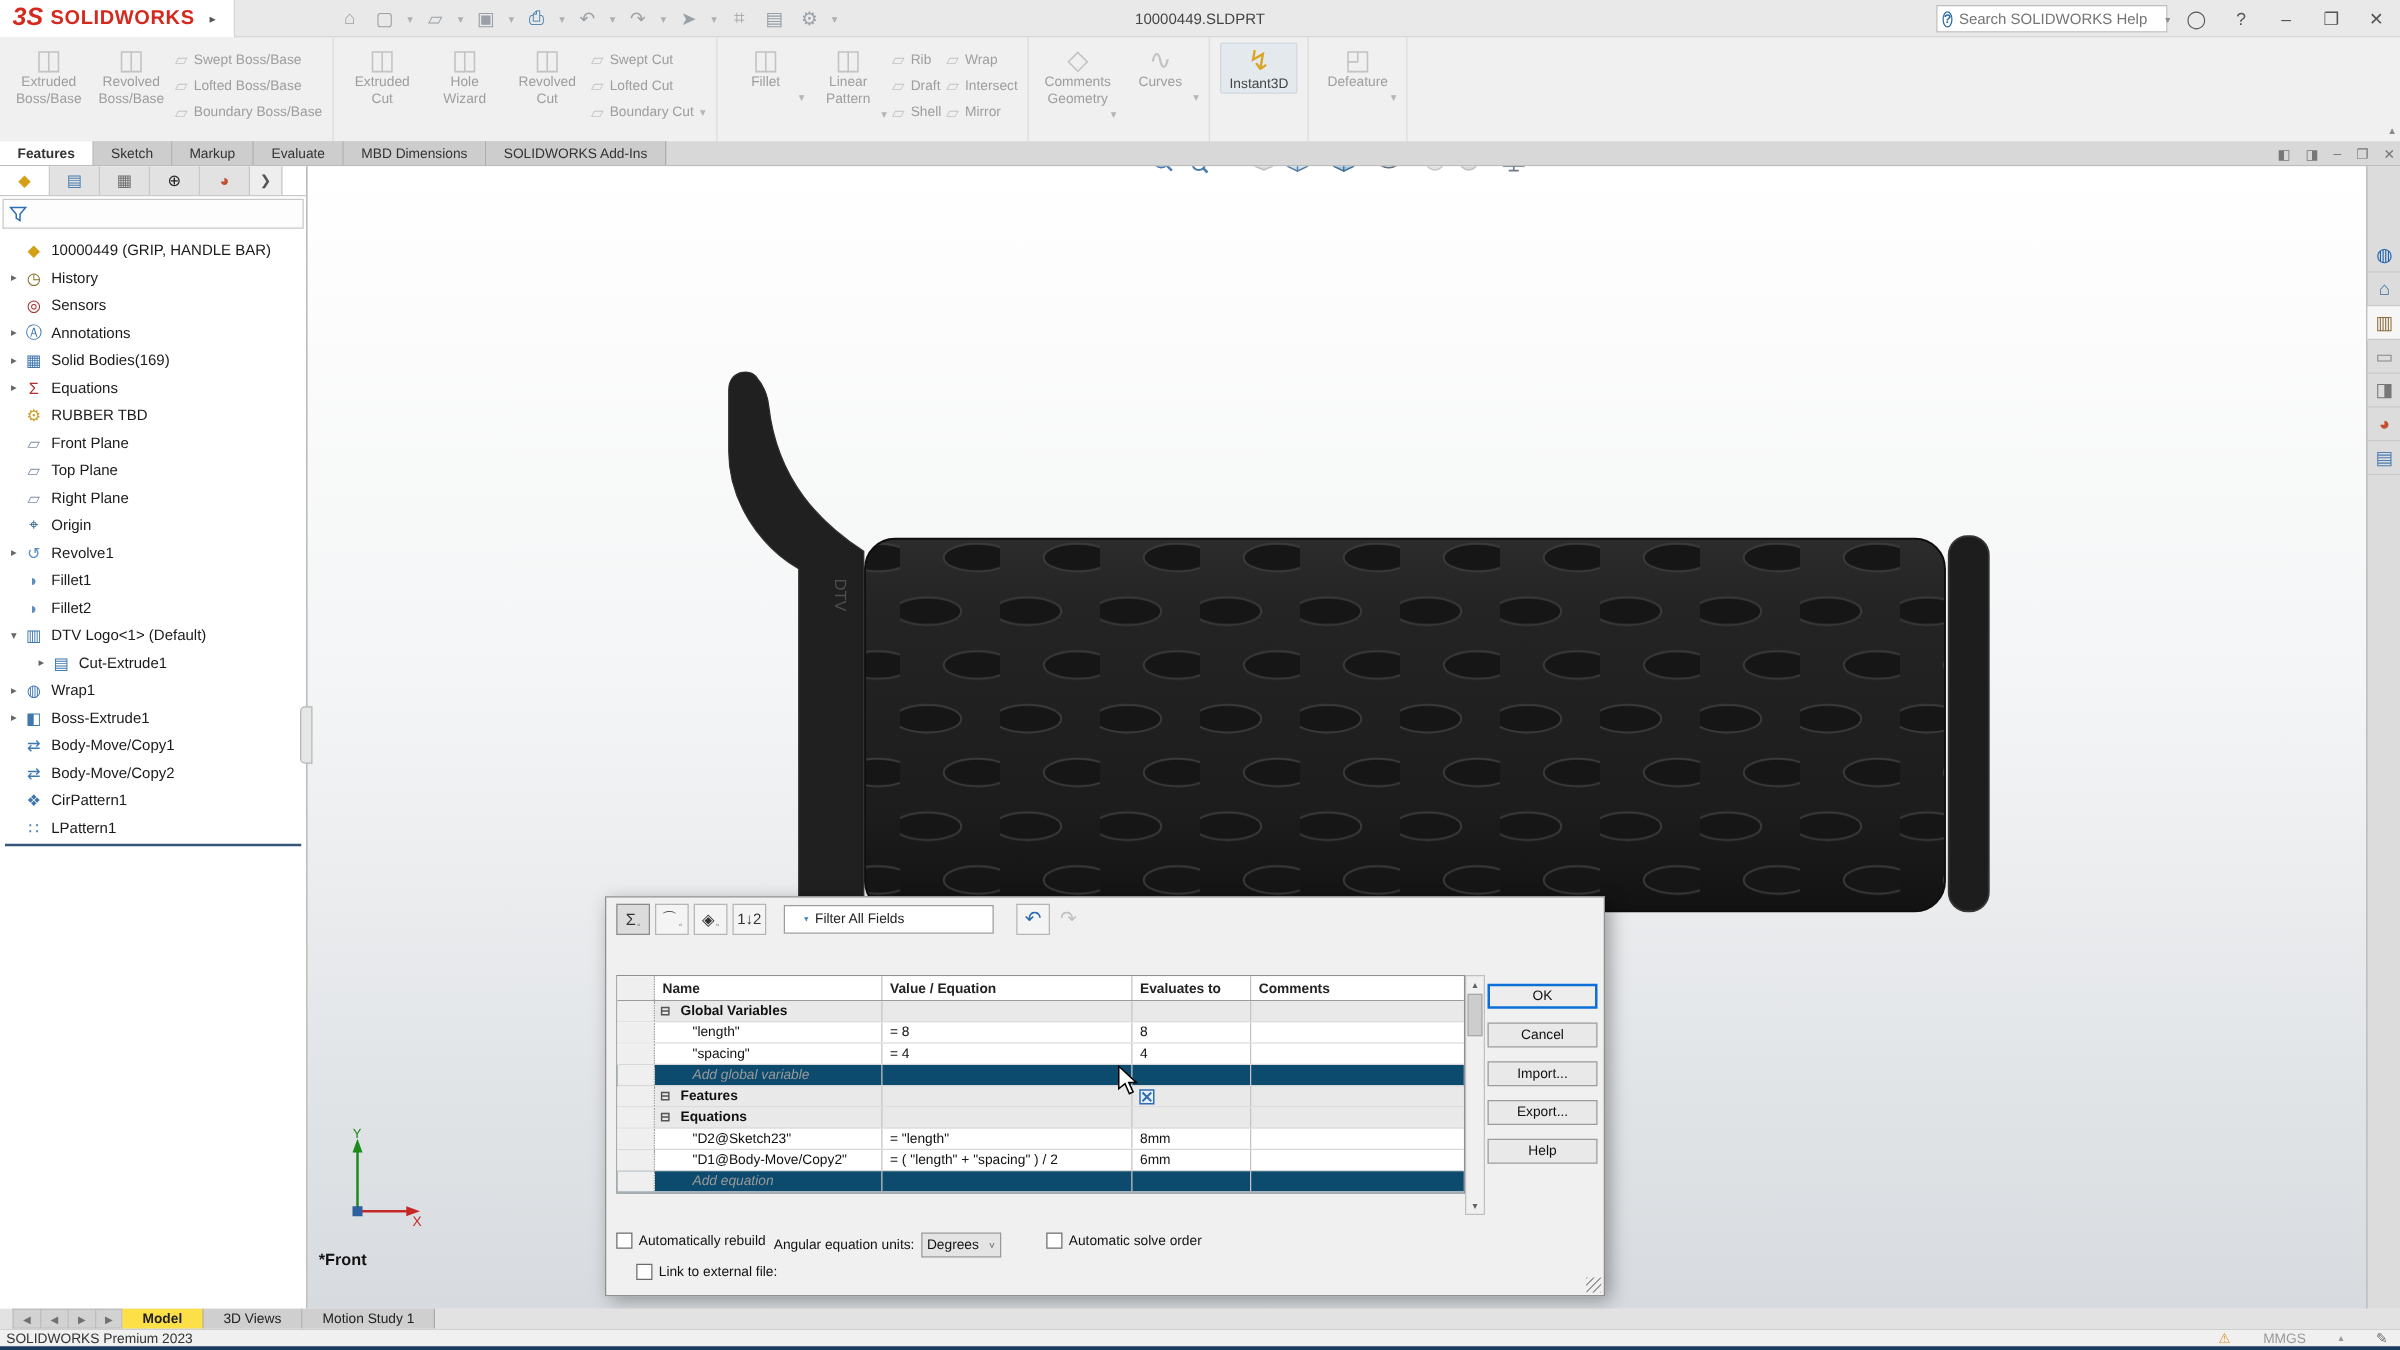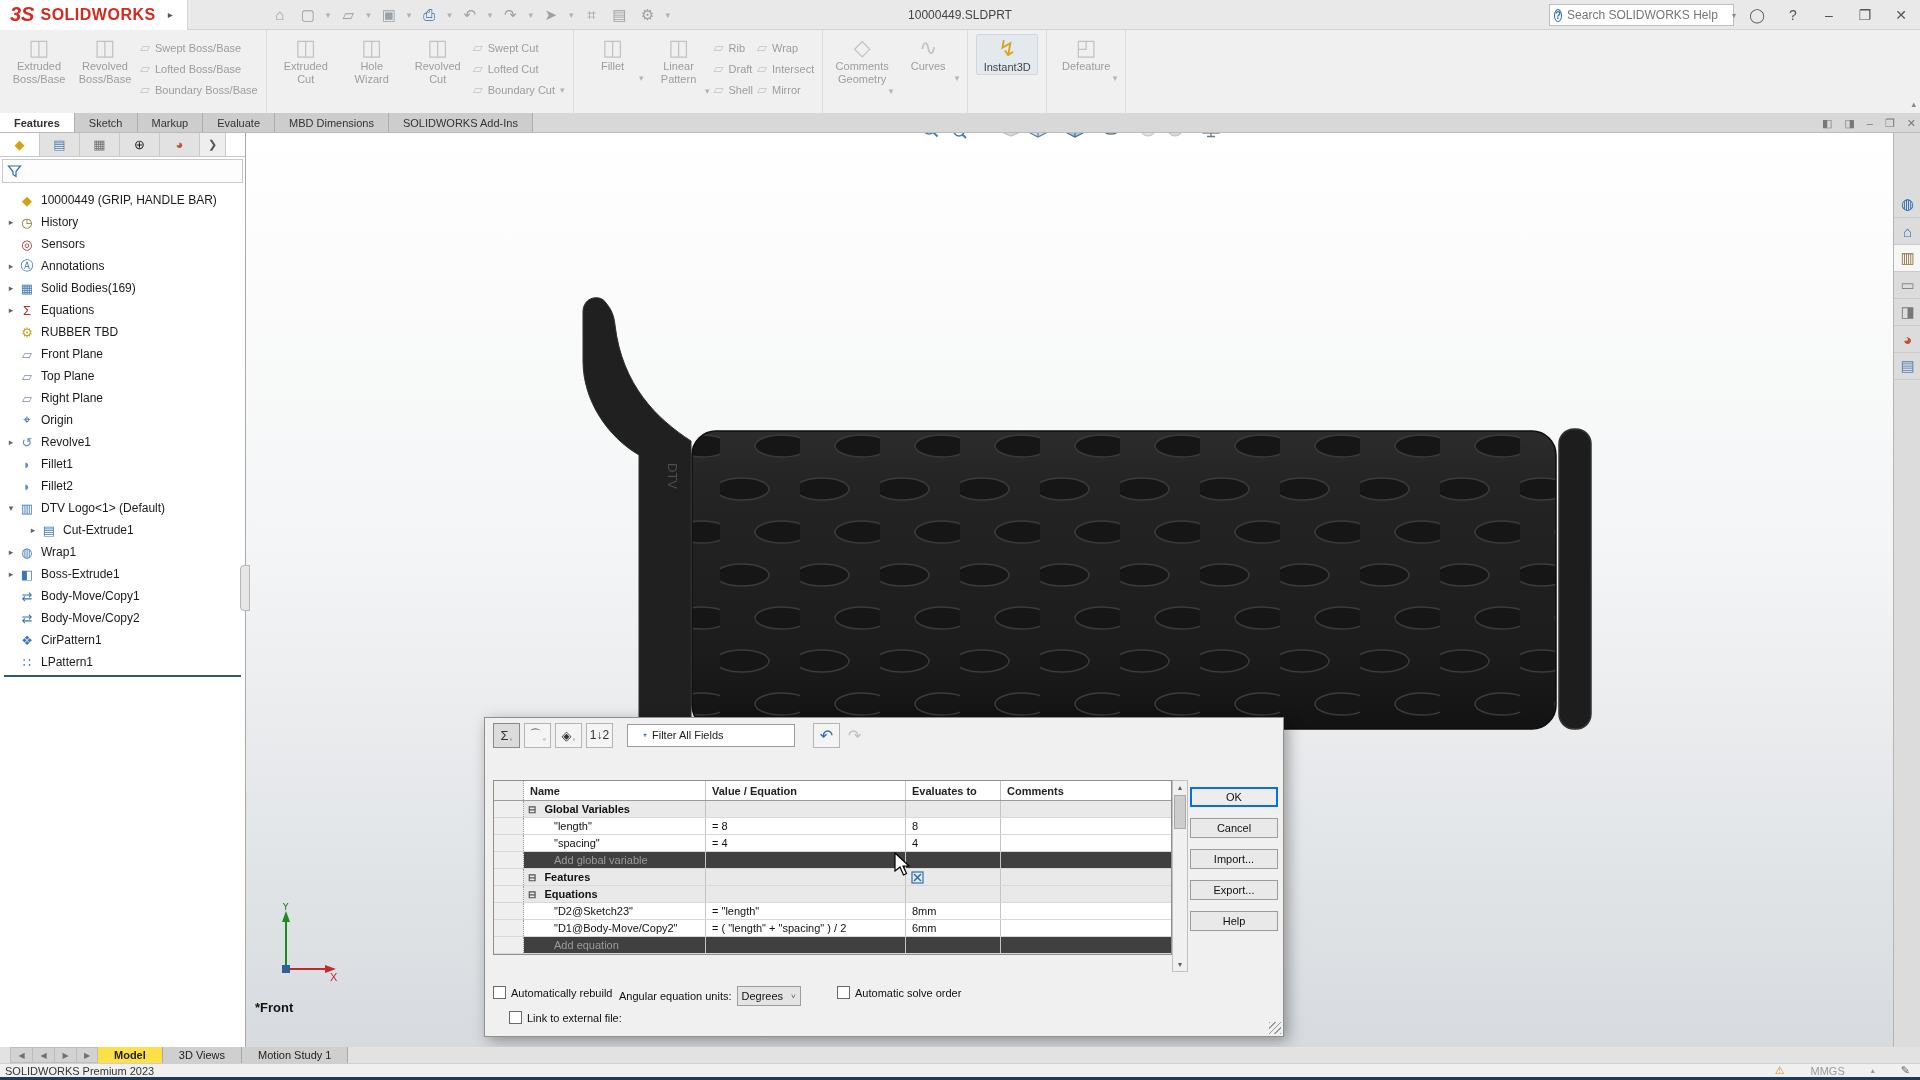--- a/index.html
+++ b/index.html
@@ -86,21 +86,21 @@
   .c1 { width:182px; flex:none; padding-left:6px; border-right:1px solid #c4c4c4; display:flex; align-items:center; overflow:hidden; white-space:nowrap; align-self:stretch; }
   .c2 { width:200px; flex:none; padding-left:6px; border-right:1px solid #c4c4c4; overflow:hidden; white-space:nowrap; align-self:stretch; display:flex; align-items:center;}
   .c3 { width:95px;  flex:none; padding-left:6px; border-right:1px solid #c4c4c4; overflow:hidden; white-space:nowrap; align-self:stretch; display:flex; align-items:center;}
   .c4 { flex:1; align-self:stretch; }
   .trow { display:flex; height:17px; font-size:11px; color:#111; border-bottom:1px solid #d8d8d8; align-items:center; background:#fff; }
   .trow.group { background:#e9e9e9; font-weight:bold; }
   .trow.group .c1 { padding-left:4px; gap:4px; }
   .trow .exp { font-size:10px; color:#555; margin-right:4px; display:none; }
   .trow.group .exp { display:inline; }
   .trow.data .c1 { padding-left:30px; }
-  .trow.add { background:#404040; color:#9a9a9a; }
+  .trow.add { background:#0c4a6e; color:#9a9a9a; font-style:italic; }
   .trow.add .c1 { padding-left:30px; }
   .vscroll { position:absolute; right:-17px; top:-1px; width:16px; height:192px; background:#f0f0f0; border:1px solid #c0c0c0; display:flex; flex-direction:column; justify-content:space-between; align-items:center; font-size:8px; color:#606060; }
   .vthumb { position:absolute; left:1px; top:14px; width:12px; height:34px; background:#cdcdcd; border:1px solid #a9a9a9; }
 
   .dlg-btn { position:absolute; left:705px; width:88px; height:20px; background:#e9e9e9; border:1px solid #9c9c9c; font-size:11px; color:#111; display:flex; align-items:center; justify-content:center; }
   .dlg-btn.default { border:2px solid #0b6fd7; background:#ededed; }
   .chkrow { position:absolute; display:flex; align-items:center; gap:5px; font-size:11px; color:#111; }
   .chk { width:13px; height:13px; border:1px solid #6a6a6a; background:#fff; font-size:10px; line-height:11px; text-align:center; color:#222; }
   .select { height:20px; background:#e4e4e4; border:1px solid #9c9c9c; font-size:11px; display:flex; align-items:center; padding:0 4px; gap:8px; color:#111; }
   .resize-grip { position:absolute; right:2px; bottom:2px; width:12px; height:12px;

